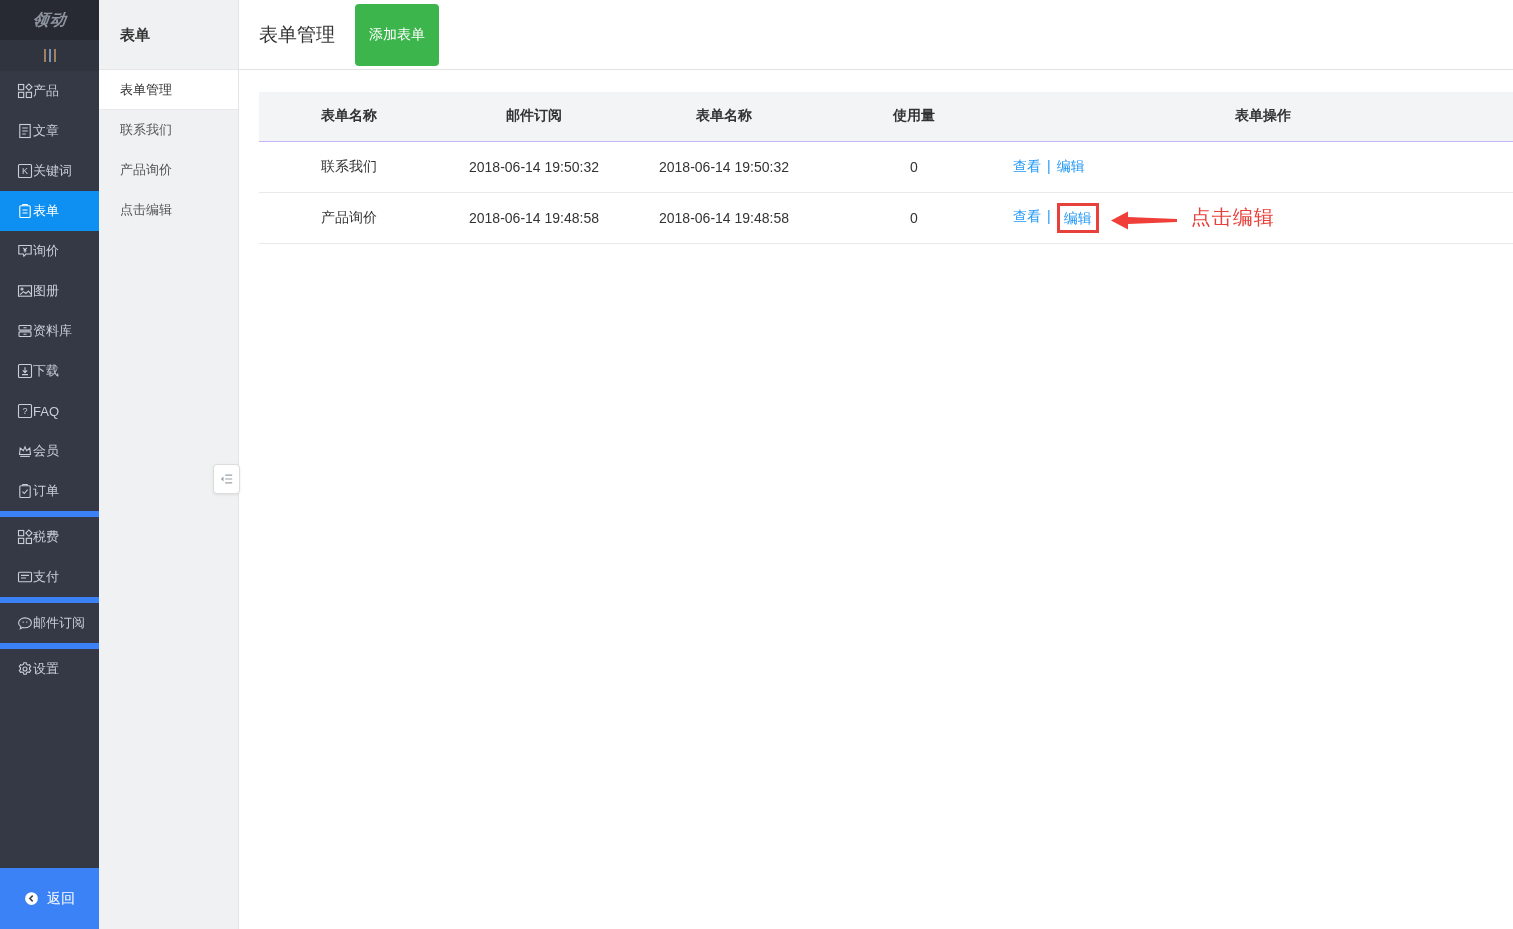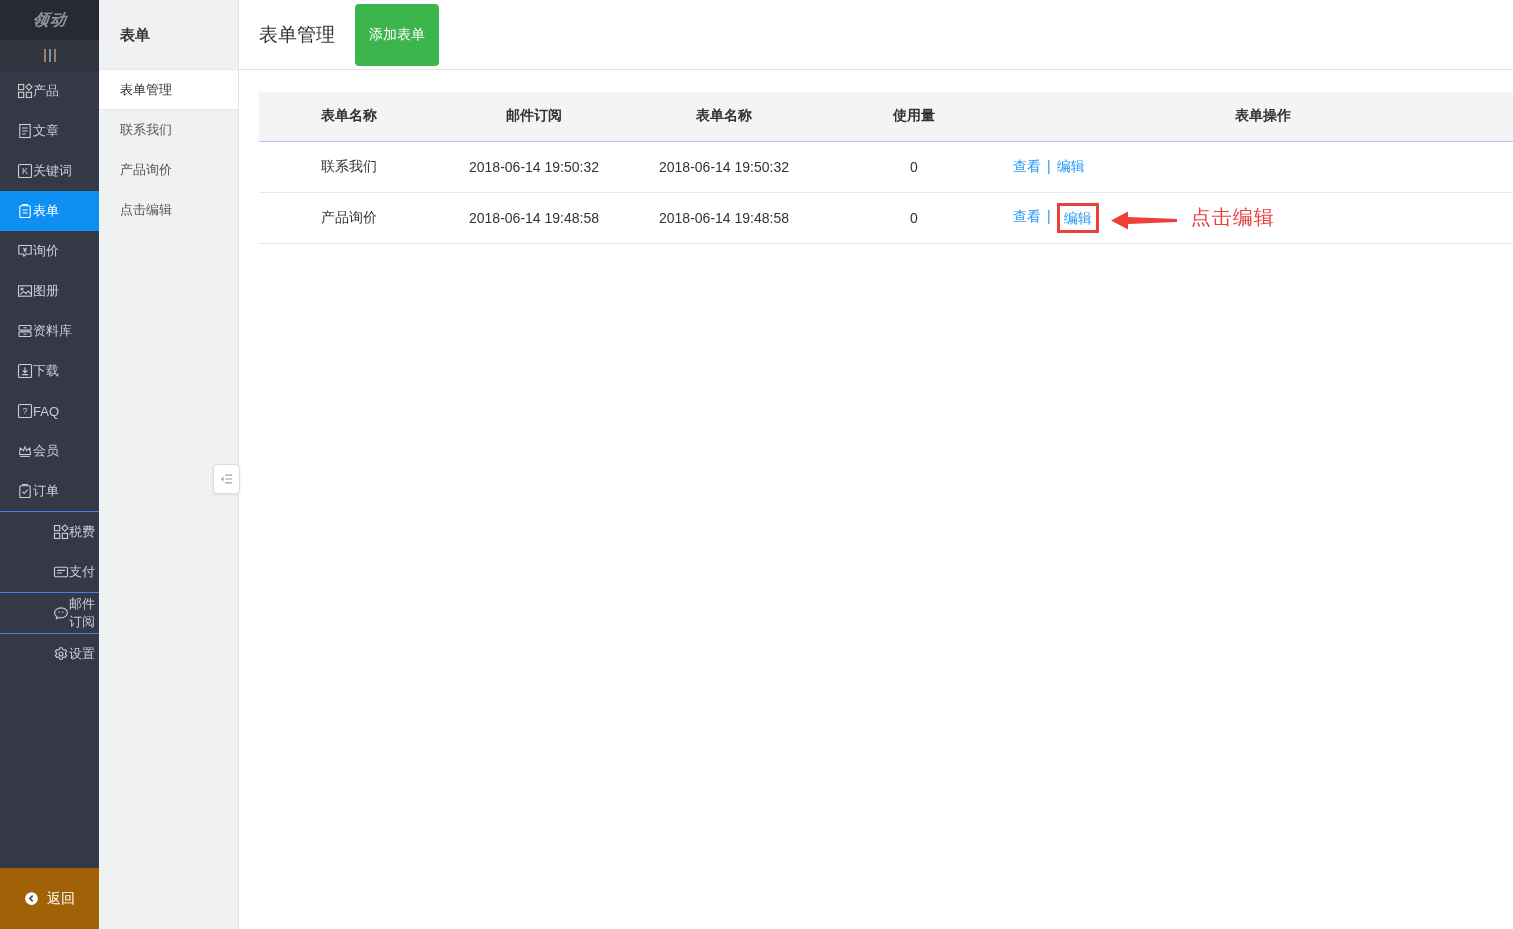--- a/index.html
+++ b/index.html
@@ -10,27 +10,27 @@
   
   .dark-sidebar { width:99px; min-width:99px; background:#353945; display:flex; flex-direction:column; color:#c9ced8; }
   .logo-block { height:40px; background:#272a32; display:flex; align-items:center; justify-content:center; }
   .logo-text { color:#8e949f; font-size:16px; font-weight:bold; font-style:italic; transform:skewX(-8deg); letter-spacing:1px; }
   .toggle-strip { height:31px; background:#30343e; display:flex; align-items:center; justify-content:center; gap:3px; }
   .toggle-strip i { display:block; width:2px; height:13px; }
   .toggle-strip i:nth-child(1){ background:#a08064; }
   .toggle-strip i:nth-child(2){ background:#7d91ad; }
   .toggle-strip i:nth-child(3){ background:#a08064; }
   .nav-group { }
-  .nav-group + .nav-group { border-top:1px solid #3b82f6;padding-left:36px; }
+  .nav-group + .nav-group { border-top:6px solid #3b82f6; }
   .nav-item { height:40px; display:flex; align-items:center; padding-left:17px; font-size:13px; color:#c9ced8; cursor:pointer; }
   .nav-item .nav-icon { width:16px; height:16px; display:inline-flex; }
   .nav-item svg { width:16px; height:16px; stroke:currentColor; fill:none; stroke-width:1.1; }
   .nav-item.active { background:#0e90f2; color:#ffffff; }
   .sidebar-spacer { flex:1; }
-  .back-footer { height:61px; background:#a16207; display:flex; align-items:center; justify-content:center; gap:8px; color:#fff; font-size:14px; cursor:pointer; }
+  .back-footer { height:61px; background:#3b82f6; display:flex; align-items:center; justify-content:center; gap:8px; color:#fff; font-size:14px; cursor:pointer; }
   .back-footer svg { width:15px; height:15px; }
 
   
   .submenu { width:140px; min-width:140px; background:#f0f1f2; border-right:1px solid #e3e4e6; display:flex; flex-direction:column; }
   .submenu-title { height:70px; line-height:70px; padding-left:21px; font-size:15px; font-weight:bold; color:#333; border-bottom:1px solid #e6e6e8; }
   .submenu-item { height:40px; line-height:40px; padding-left:21px; font-size:13px; color:#555; cursor:pointer; }
   .submenu-item.active { background:#ffffff; color:#333; border-bottom:1px solid #e9e9eb; }
 
   
   .collapse-btn { position:absolute; left:213px; top:464px; width:27px; height:30px; background:#fff; border:1px solid #dcdcdc; border-radius:4px; display:flex; align-items:center; justify-content:center; box-shadow:0 1px 3px rgba(0,0,0,.08); cursor:pointer; z-index:5; }

